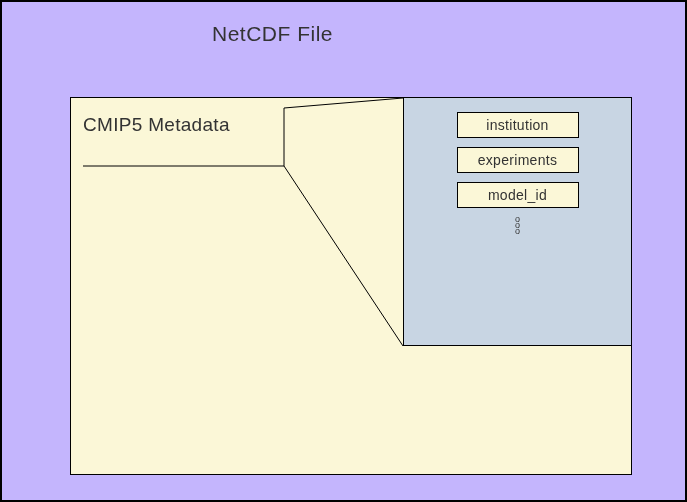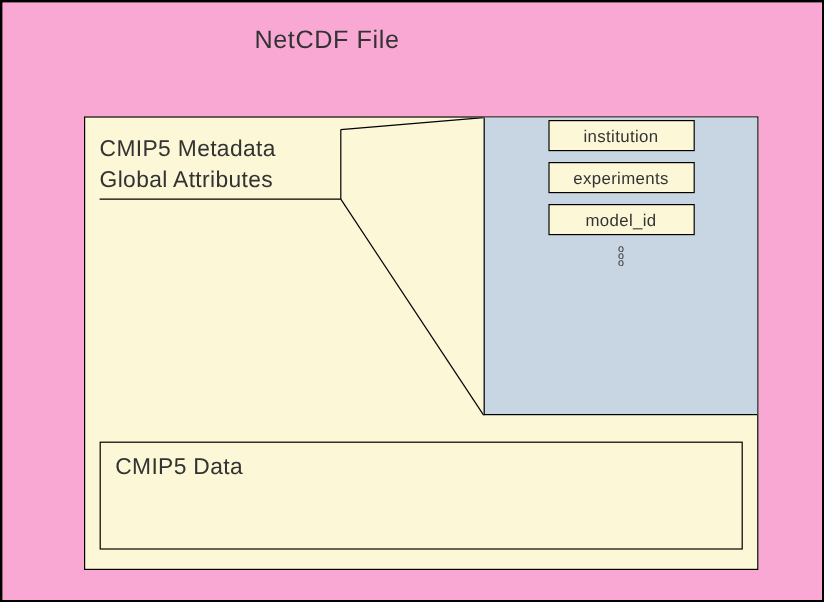--- a/index.html
+++ b/index.html
@@ -3,21 +3,21 @@
 <meta charset="utf-8">
 <style>
   body {
     margin: 0;
     padding: 0;
     font-family: Verdana, Geneva, sans-serif;
   }
   .canvas {
     width: 687px;
     height: 502px;
-    background: #f9a8d4;
+    background: #c4b5fd;
     border: 2px solid #000;
     box-sizing: border-box;
     position: relative;
   }
   .title {
     position: absolute;
     top: 20px;
     left: 210px;
     font-size: 21px;
     color: #333;
@@ -45,21 +45,21 @@
   .exploded-panel {
     position: absolute;
     right: 0;
     top: 0;
     width: 228px;
     height: 248px;
     background: #c8d5e3;
     border-left: 1px solid #000;
     border-bottom: 1px solid #000;
     box-sizing: border-box;
-    padding-top: 2px;
+    padding-top: 14px;
   }
   .attr-box {
     width: 120px;
     height: 24px;
     margin: 0 auto 9px auto;
     background: #fbf7d7;
     border: 1px solid #000;
     text-align: center;
     font-size: 14px;
     line-height: 24px;
@@ -100,39 +100,35 @@
 <body>
 
 <div class="canvas">
 
   <div class="title">NetCDF File</div>
 
   <div class="file-box">
 
     <div class="metadata-label">
       <span>CMIP5 Metadata</span><br>
-      <span>Global Attributes</span>
     </div>
 
     <svg class="connector" style="left:0; top:0; width:560px; height:260px;">
       <line x1="213" y1="10" x2="332" y2="0" stroke="#000" stroke-width="1"></line>
       <line x1="213" y1="68" x2="332" y2="248" stroke="#000" stroke-width="1"></line>
       <line x1="12" y1="68" x2="213" y2="68" stroke="#000" stroke-width="1"></line>
       <line x1="213" y1="10" x2="213" y2="68" stroke="#000" stroke-width="1"></line>
     </svg>
 
     <div class="exploded-panel">
       <div class="attr-box">institution</div>
       <div class="attr-box">experiments</div>
       <div class="attr-box">model_id</div>
       <div class="dots">
         <span>o</span>
           <span>o</span>
           <span>o</span>
       </div>
     </div>
 
-    <div class="data-box">
-      <span>CMIP5 Data</span>
-    </div>
 
   </div>
 </div>
 
 </body></html>

